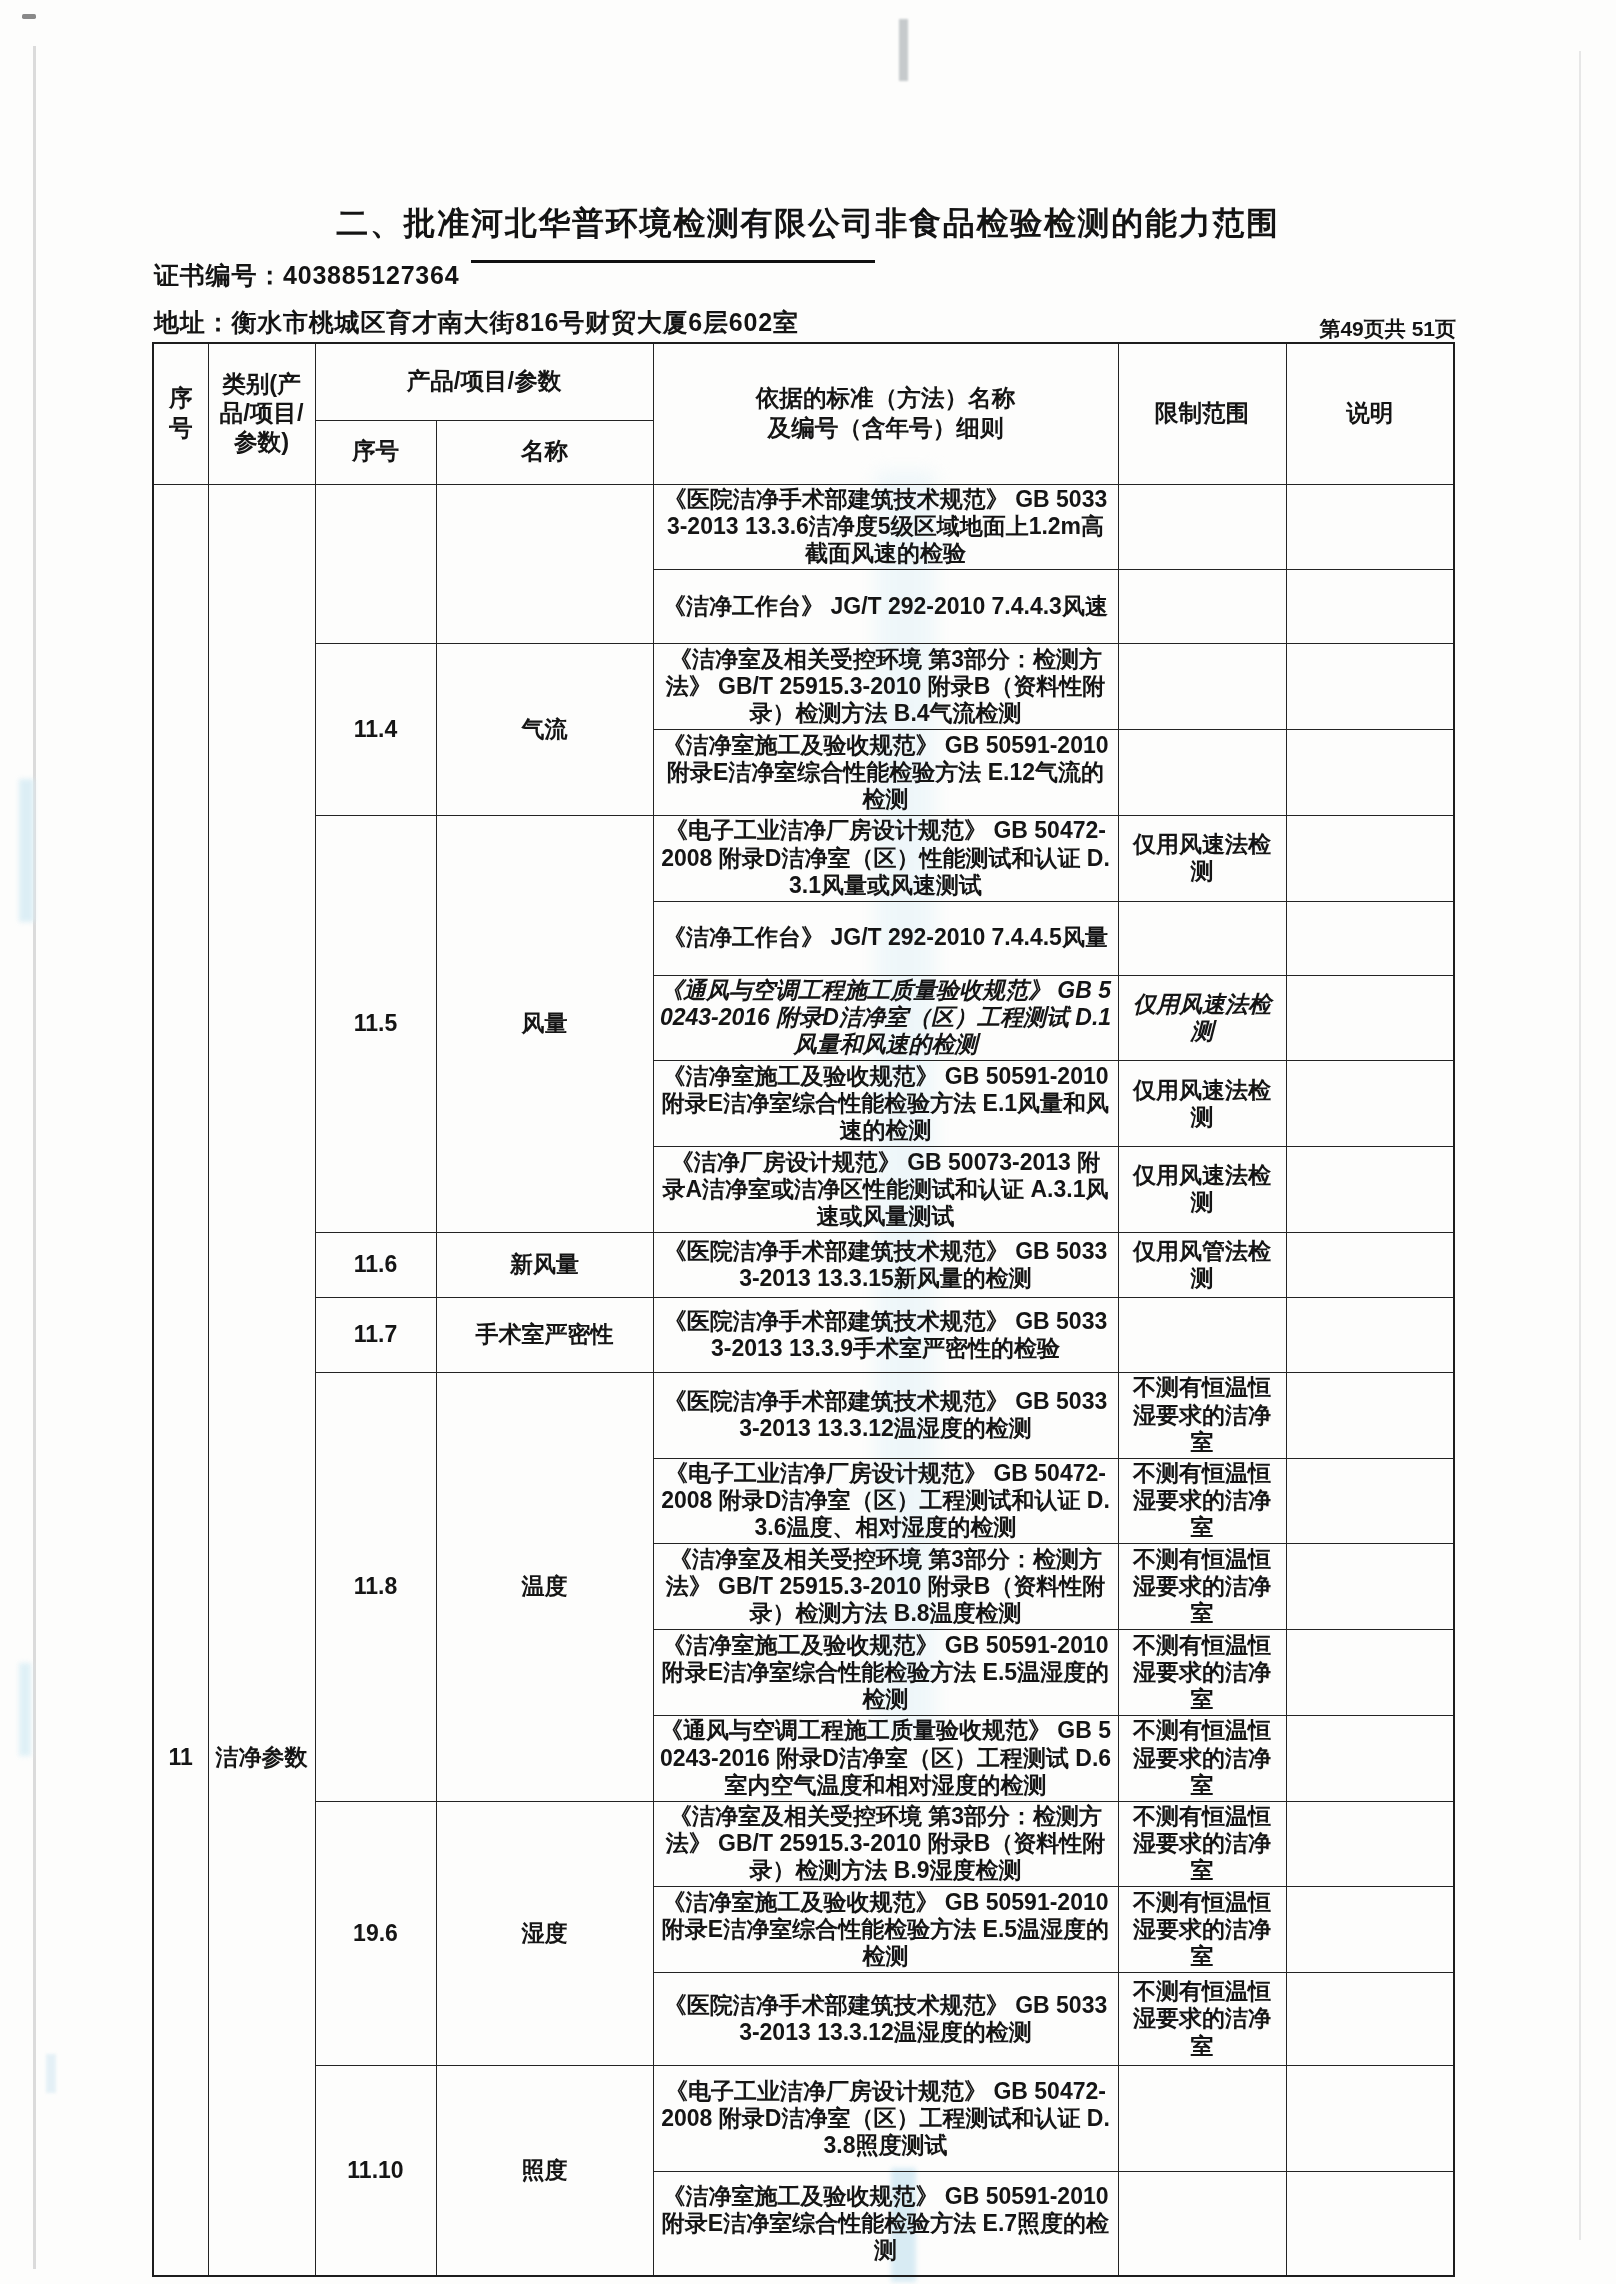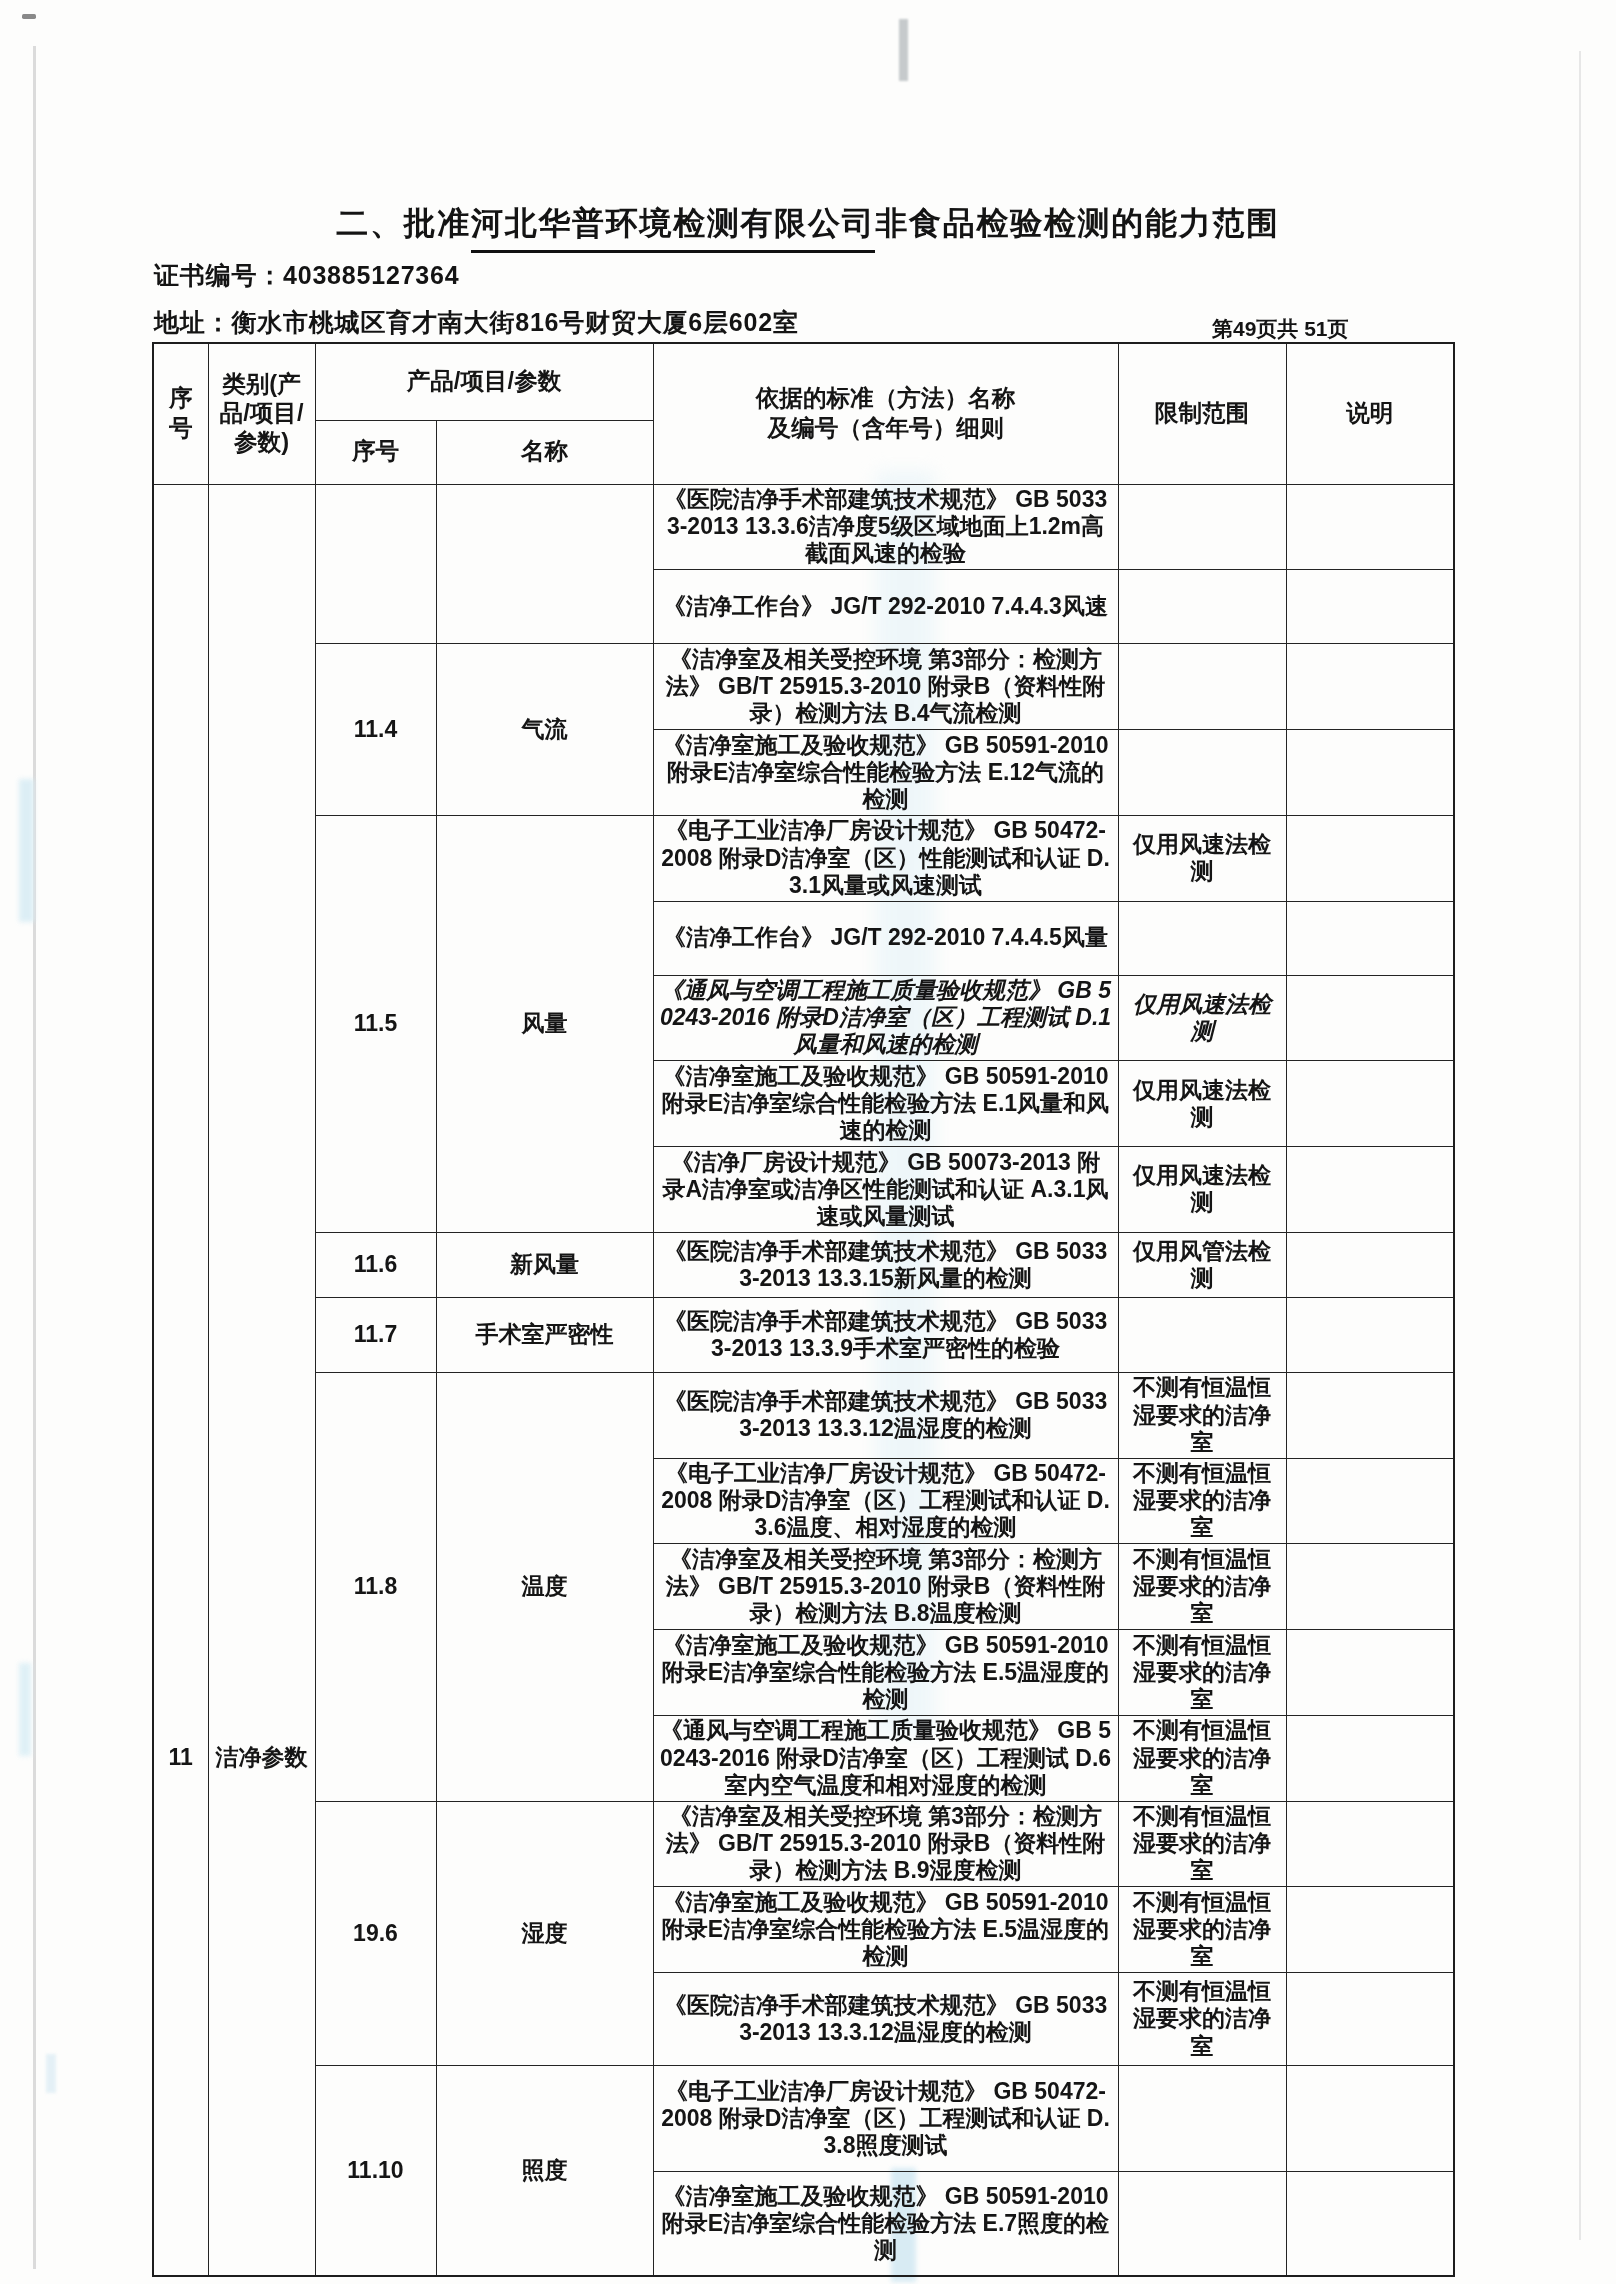--- a/index.html
+++ b/index.html
@@ -26,34 +26,34 @@
   
   .doc-title{
     position:absolute;top:202px;left:0;width:100%;
     text-align:center;
     font-family:"Liberation Serif","DejaVu Serif",serif;
     font-size:32px;font-weight:700;letter-spacing:1.7px;
     white-space:nowrap;
   }
   .doc-title .underlined{
     border-bottom:3.4px solid #111;
-    padding-bottom:9px;
+    padding-bottom:19px;
     margin-top:32px;
   }
   .cert-line{
     position:absolute;left:154px;top:259px;
     font-size:25px;font-weight:700;letter-spacing:0.8px;
   }
   .addr-line{
     position:absolute;left:154px;top:306px;
     font-size:25px;font-weight:700;letter-spacing:0.8px;
   }
   .page-indicator{
     position:absolute;left:1212px;top:315px;width:244px;
-    text-align:left;font-size:21px;font-weight:700;
+    text-align:right;font-size:21px;font-weight:700;
   }
 
   
   table.cap-table{
     position:absolute;left:152px;top:342px;
     width:1301px;
     border-collapse:collapse;table-layout:fixed;
     border:2.5px solid #1d1d1d;
     background:transparent;
   }

